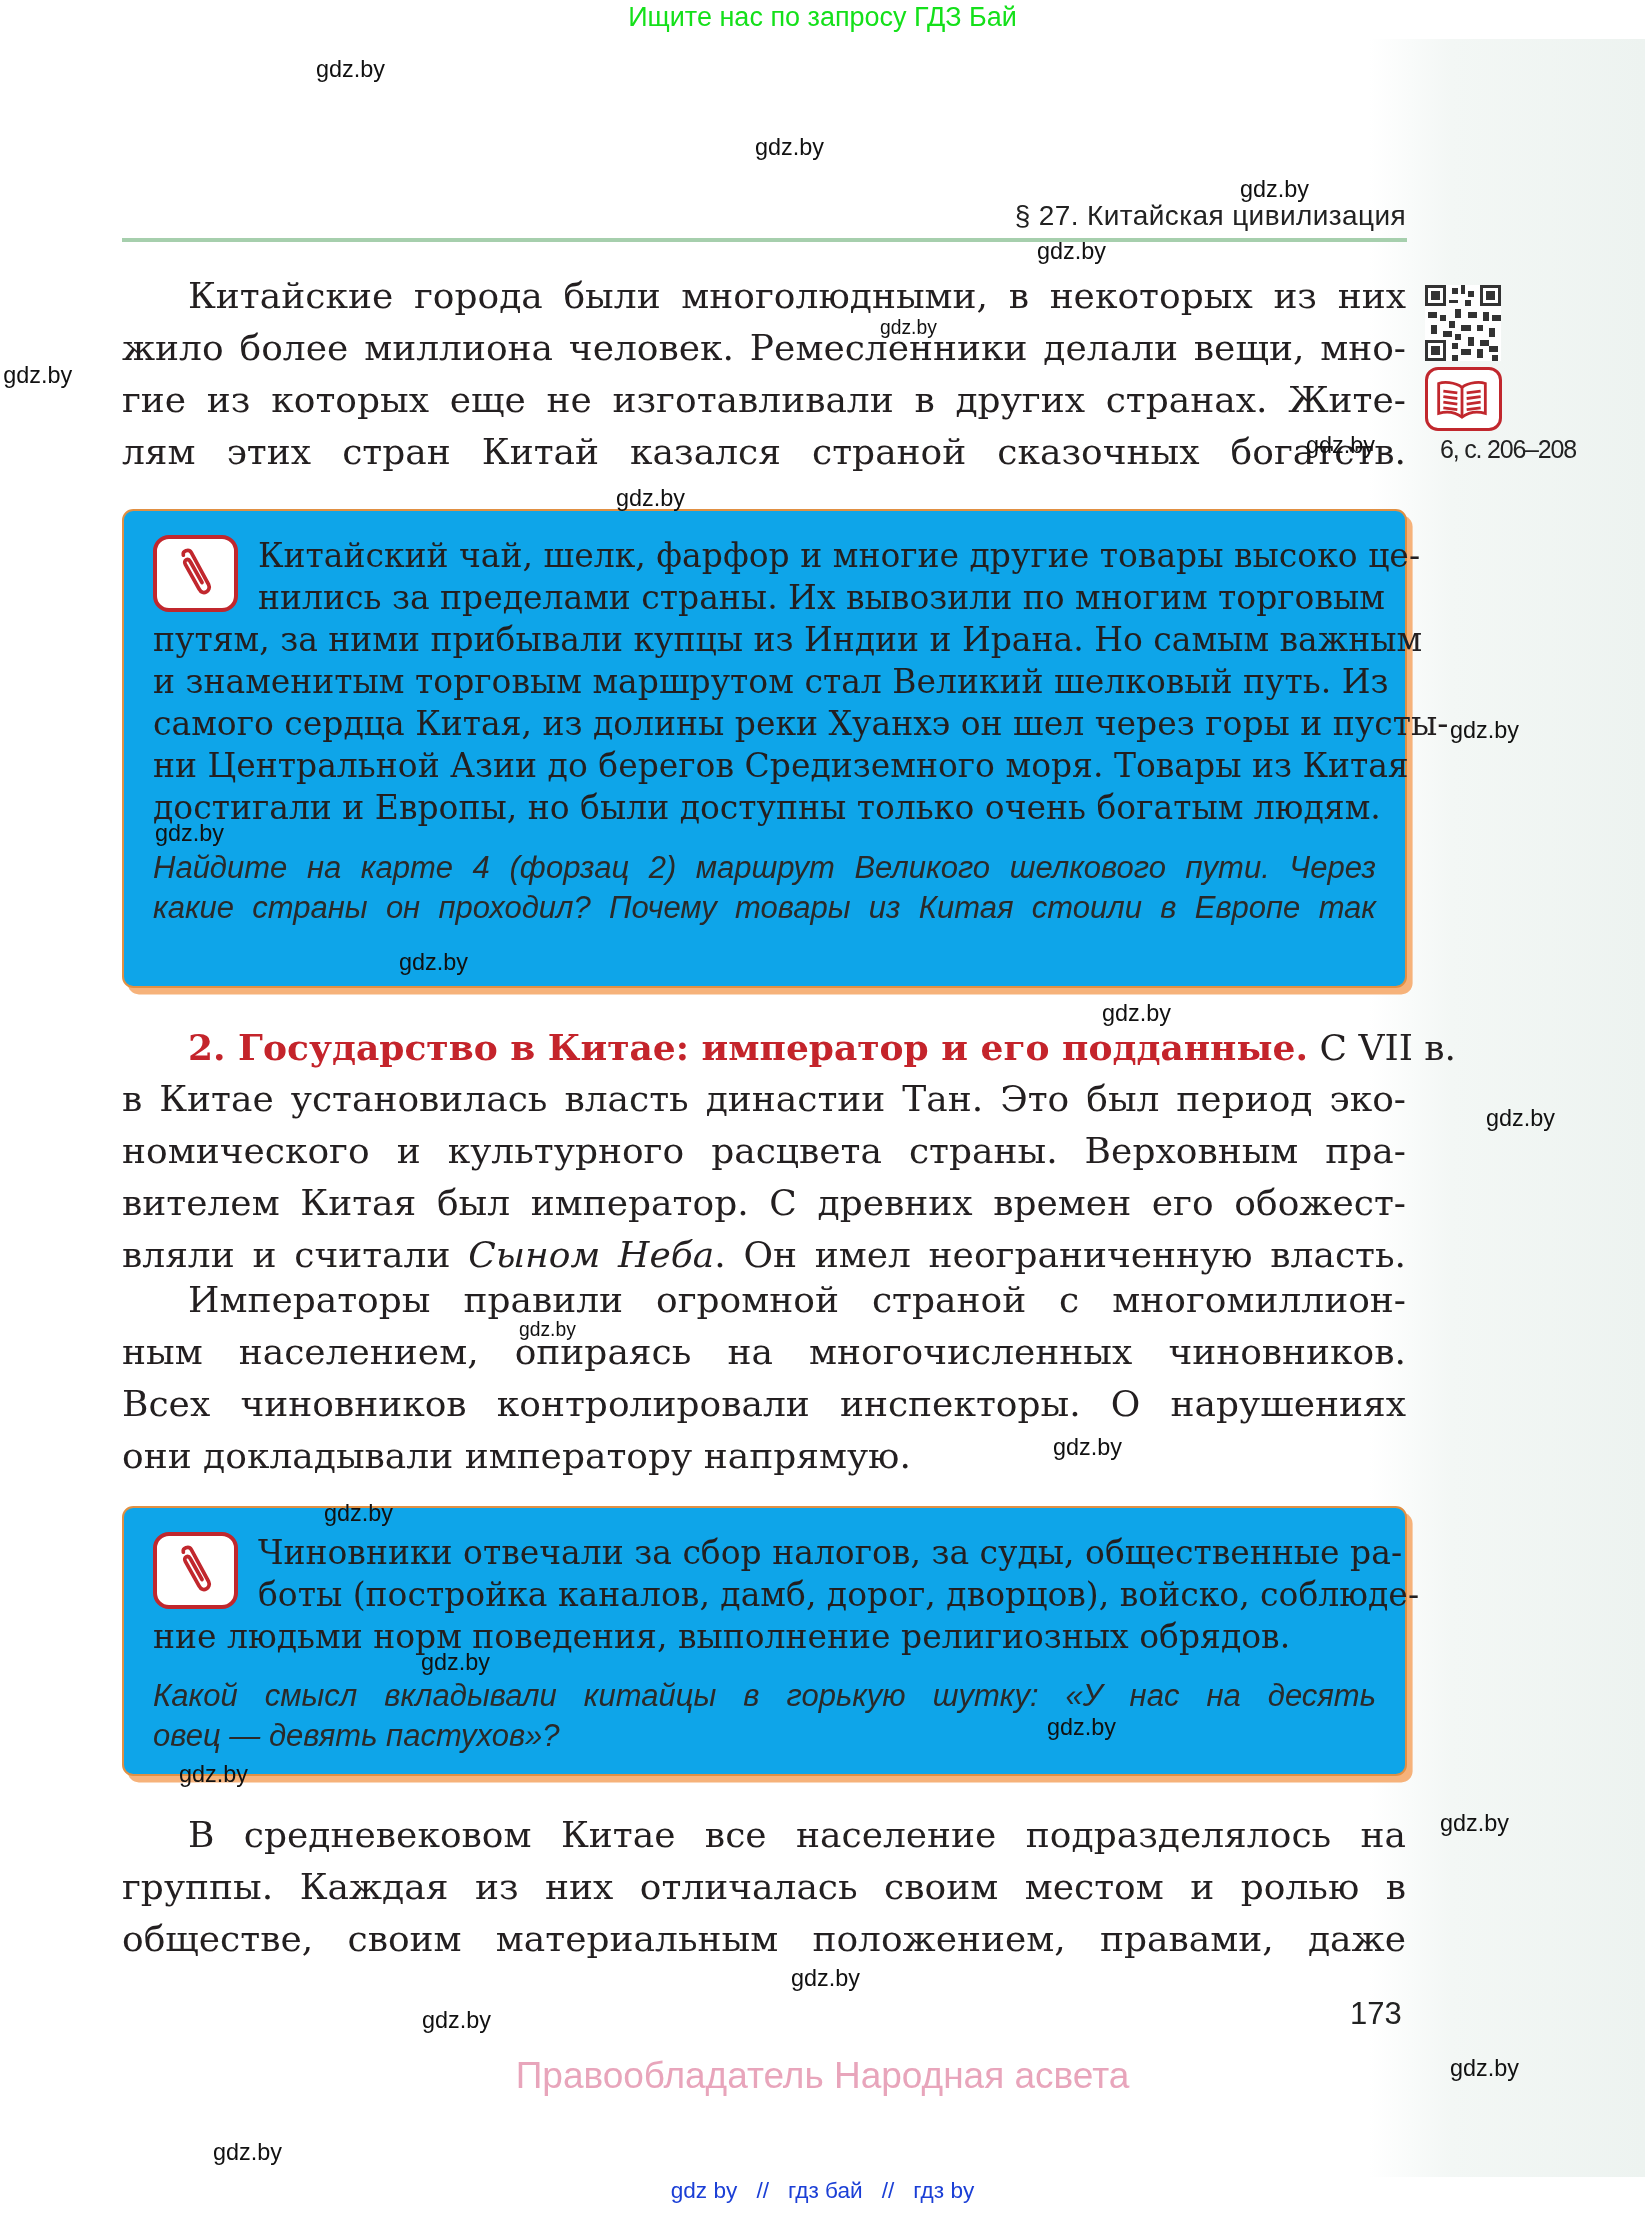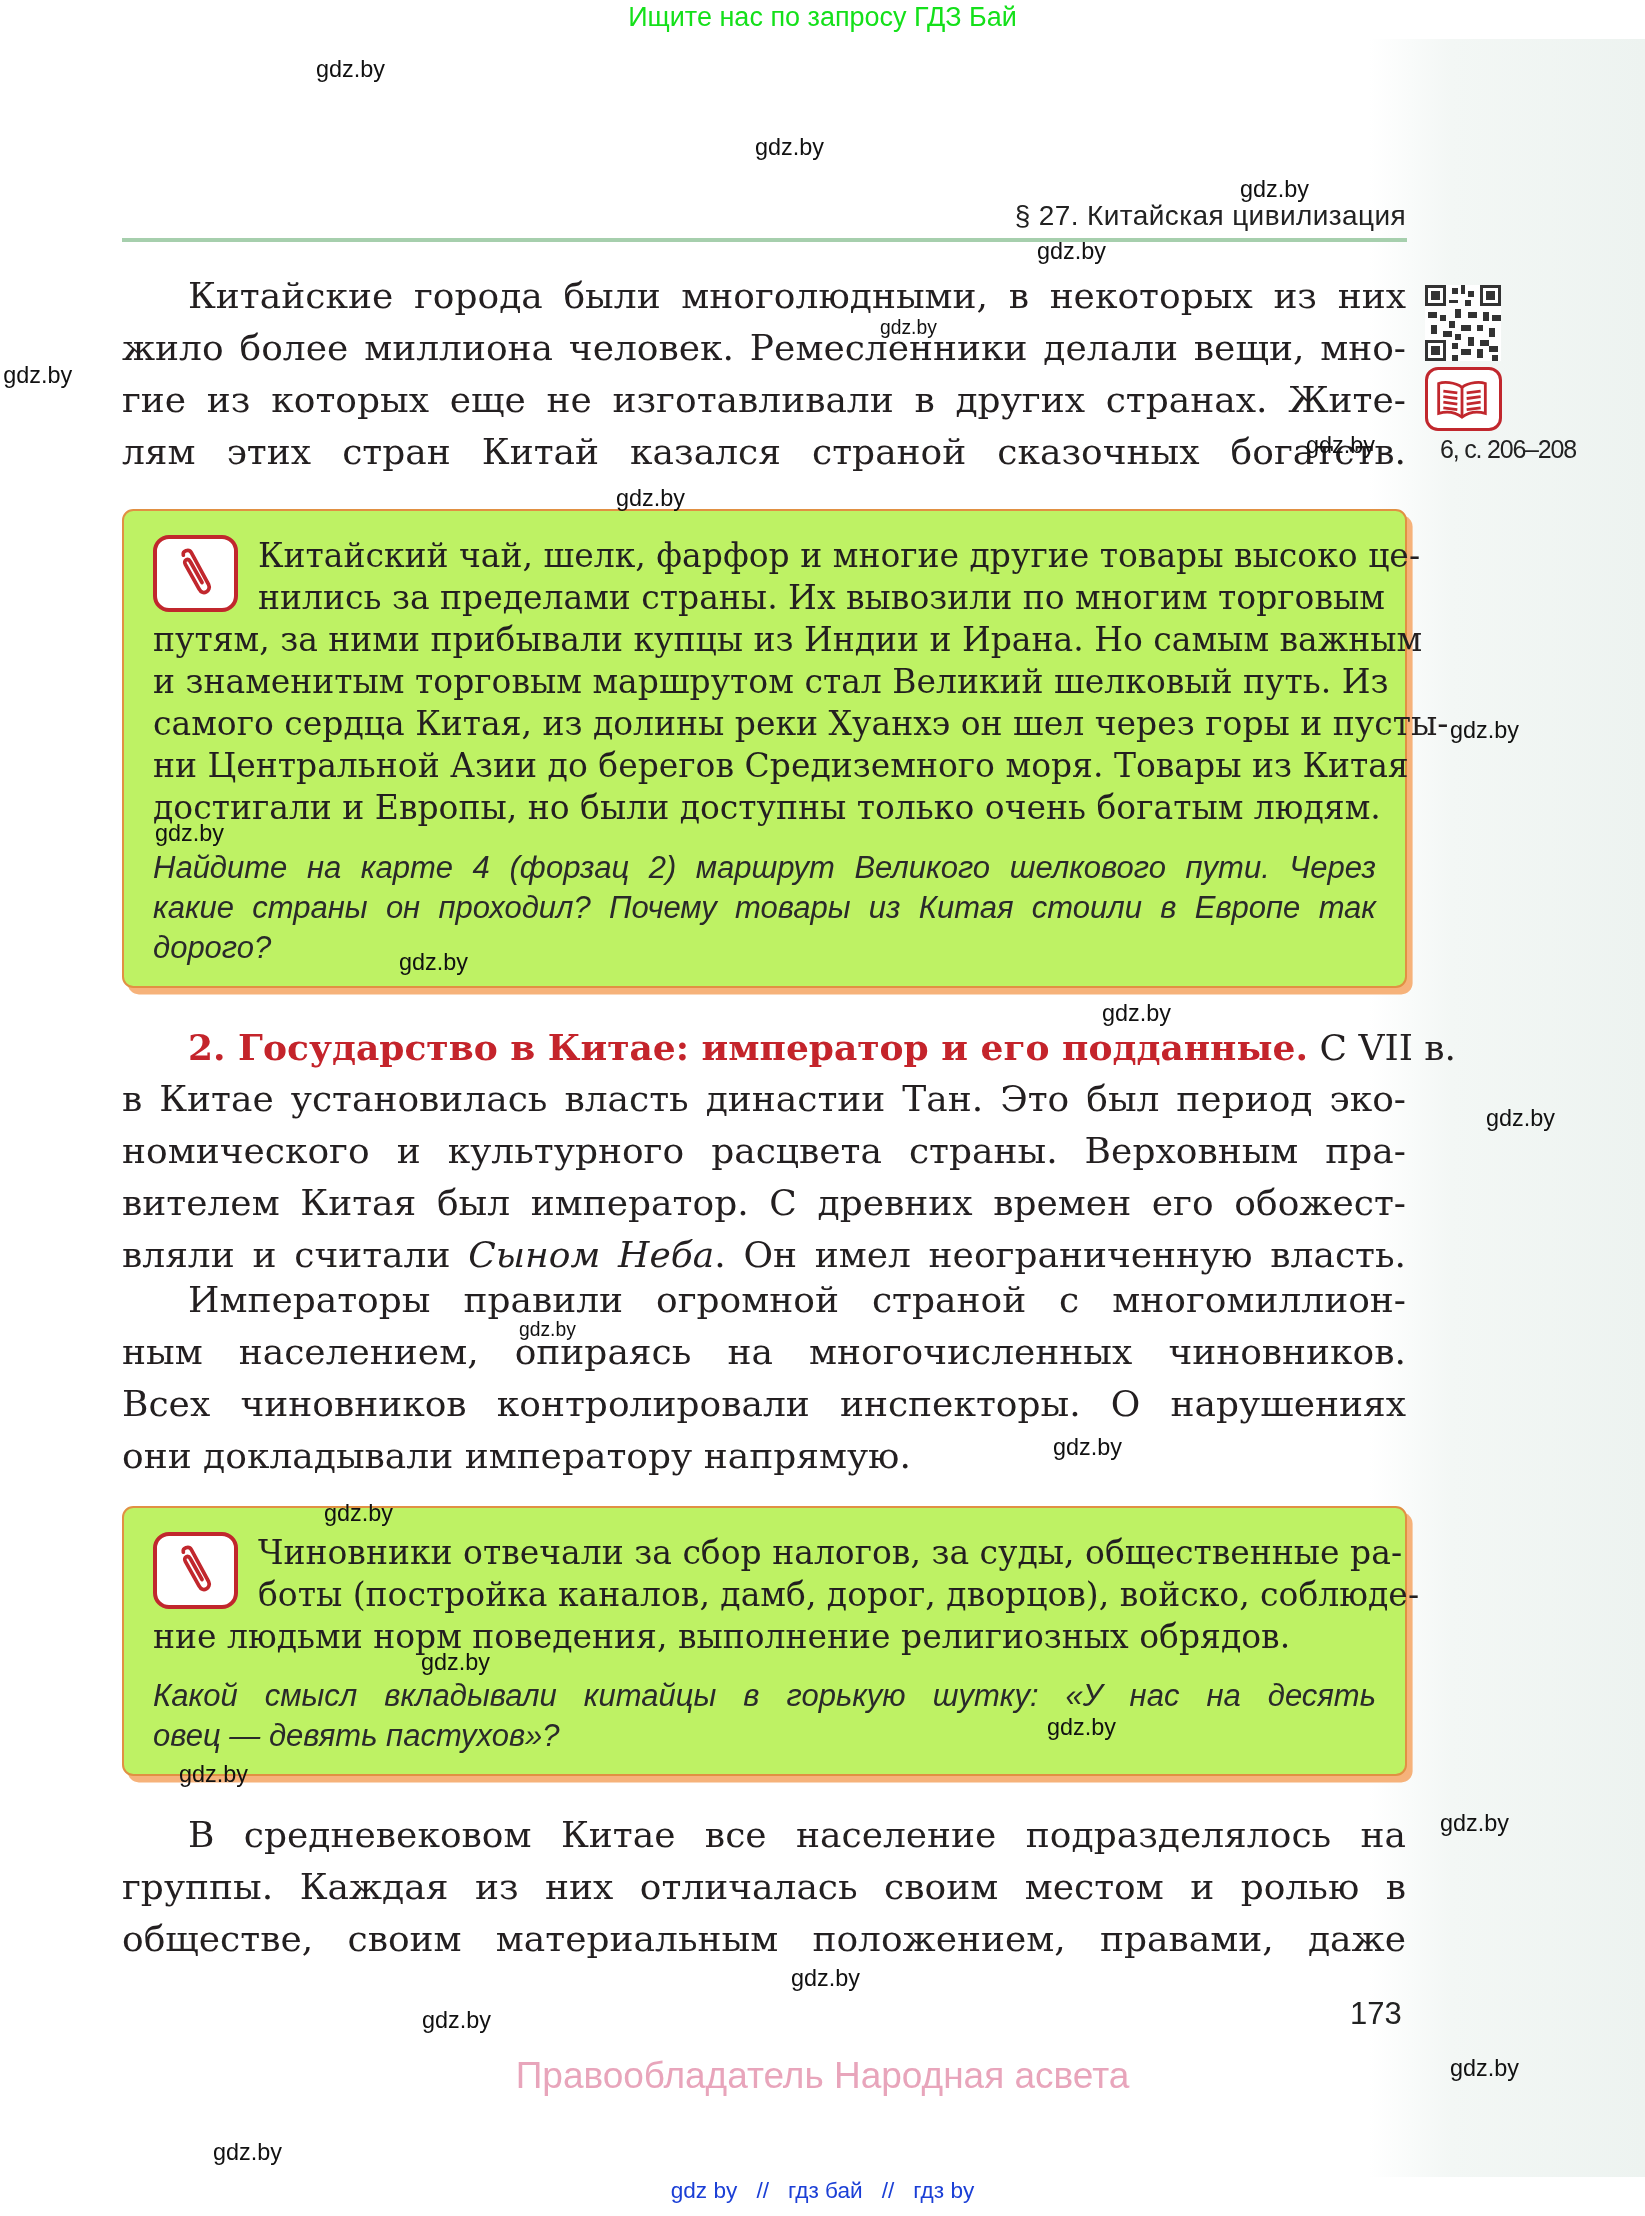--- a/index.html
+++ b/index.html
@@ -34,21 +34,21 @@
   .body-text {
     position: absolute; left: 122px; width: 1284px;
     font-size: 36px; line-height: 52px; text-align: justify;
     text-align-last: justify;
   }
   .body-text .line { display: block; height: 52px; white-space: nowrap; text-align-last: justify; }
   .line.last { text-align-last: left; }
   .indent { padding-left: 66px; }
   .note-box {
     position: absolute; left: 122px; width: 1281px;
-    background: #bef264; border: 2.4px solid #e19043; border-radius: 11.3px;
+    background: #0ea5e9; border: 2.4px solid #e19043; border-radius: 11.3px;
     box-shadow: 5.6px 6.4px 0 #f6b27a;
   }
   .note-text {
     font-size: 33px; line-height: 42px;
   }
   .note-text .line { display: block; white-space: nowrap; text-align: justify; text-align-last: justify; }
   .note-text .line.last { text-align-last: left; }
   .note-q {
     font-family: "Liberation Sans", "DejaVu Sans", sans-serif; font-style: italic;
     font-size: 31px; line-height: 40px; color: #2a2a2a;
@@ -194,21 +194,20 @@
   <div class="note-text" style="position:absolute;left:29px;top:108px;width:1223px">
     <span class="line">путям, за ними прибывали купцы из Индии и Ирана. Но самым важным</span>
     <span class="line">и знаменитым торговым маршрутом стал Великий шелковый путь. Из</span>
     <span class="line">самого сердца Китая, из долины реки Хуанхэ он шел через горы и пусты-</span>
     <span class="line">ни Центральной Азии до берегов Средиземного моря. Товары из Китая</span>
     <span class="line">достигали и Европы, но были доступны только очень богатым людям.</span>
   </div>
   <div class="note-q" style="position:absolute;left:29px;top:337px;width:1223px">
     <span class="line">Найдите на карте 4 (форзац 2) маршрут Великого шелкового пути. Через</span>
     <span class="line">какие страны он проходил? Почему товары из Китая стоили в Европе так</span>
-    <span class="line last">дорого?</span>
   </div>
 </div>
 
 <div class="body-text" style="top:1021px">
   <span class="line indent" style="text-align-last:justify">
     <span class="section-title">2. Государство в Китае: император и его подданные.</span>
     <span>С VII в.</span>
   </span>
   <span class="line">в Китае установилась власть династии Тан. Это был период эко-</span>
   <span class="line">номического и культурного расцвета страны. Верховным пра-</span>

